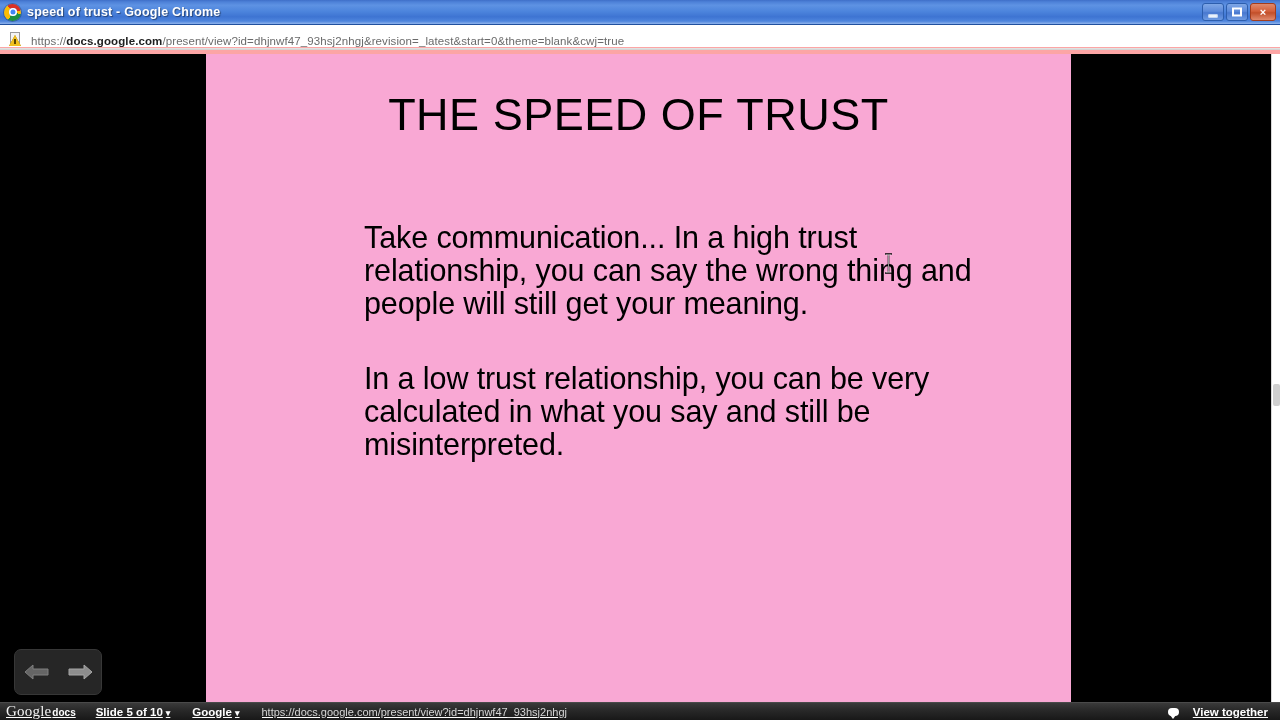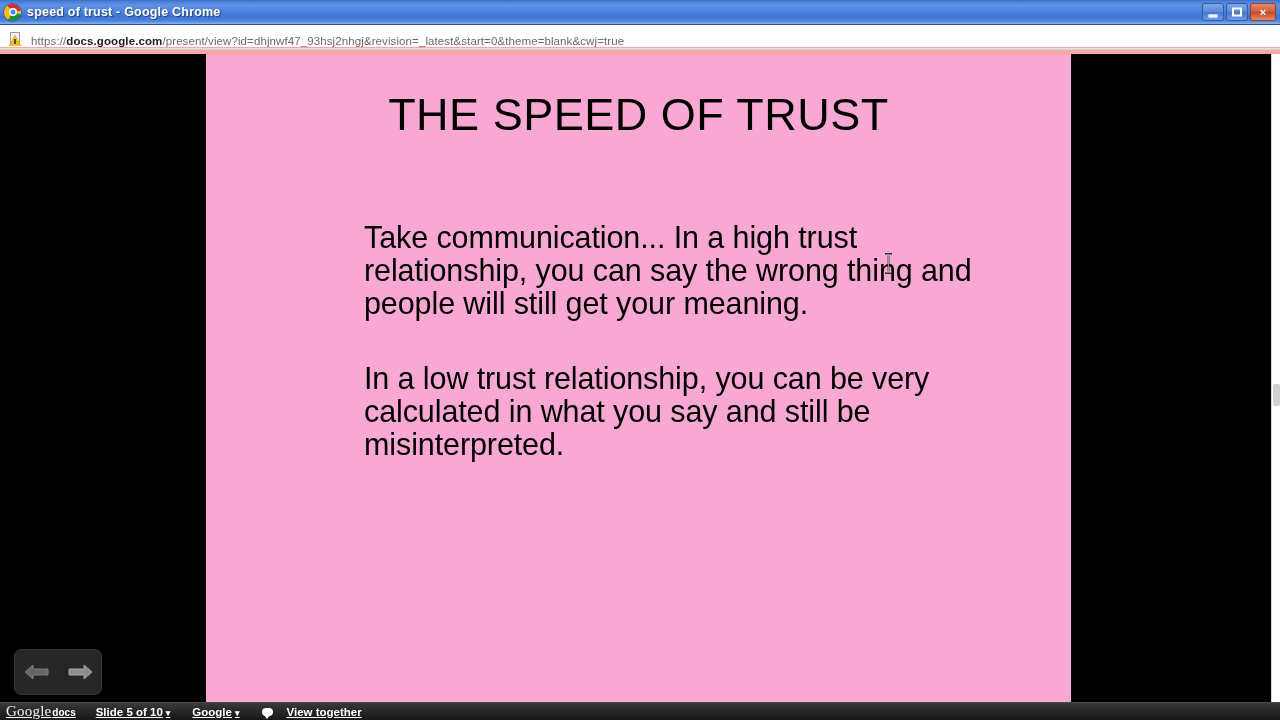--- a/index.html
+++ b/index.html
@@ -381,20 +381,21 @@
     <div class="thumb"></div>
   </div>
 
   <div class="docsbar">
     <span class="docs-logo">
       <span class="g1">Google</span>
       <span class="g2">docs</span>
     </span>
     <span class="docs-item"><span>Slide 5 of 10</span><span class="caret">▾</span></span>
     <span class="docs-item"><span>Google</span><span class="caret">▾</span></span>
+    <span class="docs-status">https://docs.google.com/present/view?id=dhjnwf47_93hsj2nhgj</span>
     <span class="viewtogether">
       <span class="bubble"></span>
       <span>View together</span>
     </span>
   </div>
 
   <div class="ibeam">
     <svg width="9" height="21" viewBox="0 0 9 21">
       <path d="M1 1 h7 M4.5 1 v19 M1 20 h7" stroke="#000000" stroke-width="1.6" fill="none"></path>
       <path d="M1.6 1.8 h5.8 M4.5 1.8 v17.4 M1.6 19.2 h5.8" stroke="#ffffff" stroke-width="0.6" fill="none"></path>

